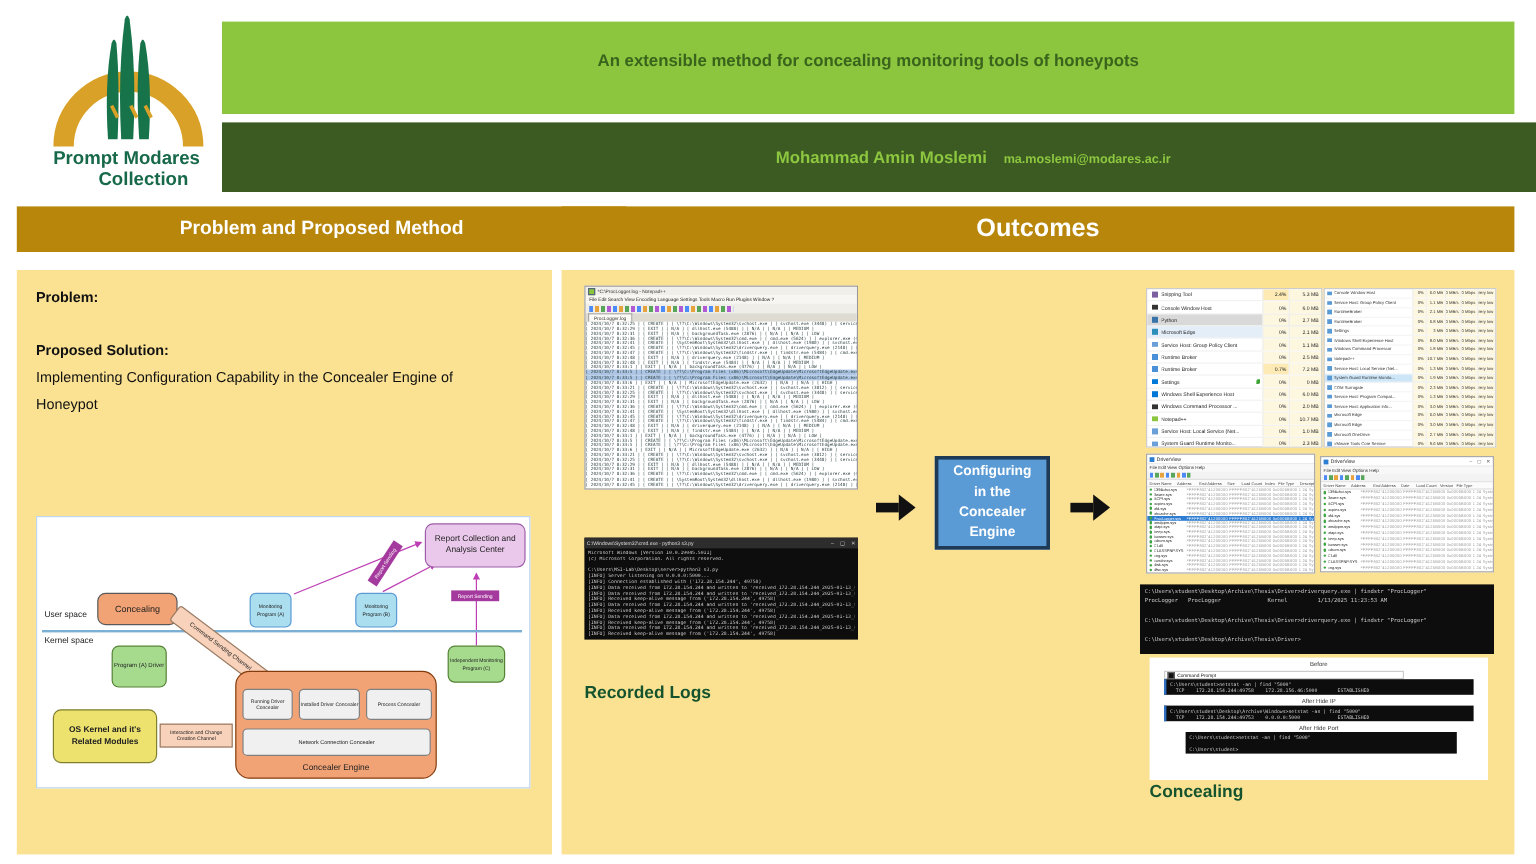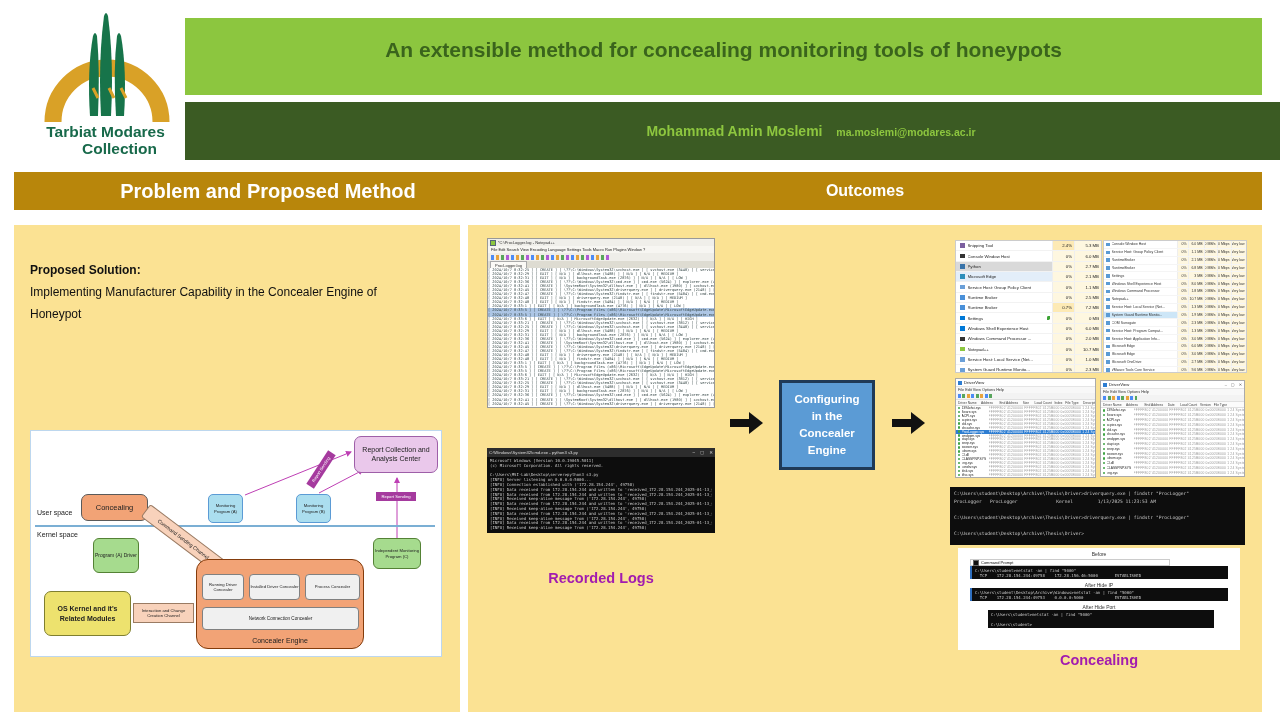--- a/index.html
+++ b/index.html
@@ -4,29 +4,29 @@
 <style>
   html,body{margin:0;padding:0;background:#fff;}
   .poster{position:relative;width:1280px;height:720px;background:#fff;font-family:"Liberation Sans",sans-serif;overflow:hidden;}
   .abs{position:absolute;}
 
   
   .logo-box{left:28px;top:12px;width:155px;height:150px;text-align:center;}
   .logo-text{font-weight:bold;color:#17694A;font-size:15.5px;line-height:1.08;margin-top:-4px;}
   .logo-text .l2{transform:translateX(14px);display:block;}
   .title-bar{left:185px;top:18px;width:1077px;height:77px;background:#8CC63F;display:flex;align-items:center;justify-content:center;padding-bottom:14px;box-sizing:border-box;}
-  .title-bar span{color:#3A641C;font-size:21px;font-weight:bold;}
+  .title-bar span{color:#3A641C;font-size:14px;font-weight:bold;}
   .author-bar{left:185px;top:102px;width:1252px;height:58px;background:#3B5B23;display:flex;flex-direction:column;justify-content:space-evenly;align-items:center;}
   .author-line{color:#8DC63F;font-weight:bold;font-size:14px;}
   .author-line .email{font-size:10.5px;margin-left:10px;}
 
   
   .sec-head{background:#B8860B;color:#fff;font-weight:bold;display:flex;align-items:center;justify-content:center;}
-  .left-head{left:14px;top:172px;width:508px;height:38px;font-size:20px;}
-  .right-head{left:468px;top:172px;width:794px;height:38px;font-size:16px;}
+  .left-head{left:14px;top:172px;width:508px;height:38px;font-size:16px;}
+  .right-head{left:468px;top:172px;width:794px;height:38px;font-size:21px;}
   .panel{background:#FBE293;}
   .left-panel{left:14px;top:225px;width:446px;height:487px;}
   .right-panel{left:468px;top:225px;width:794px;height:487px;}
 
   
   .problem-block{left:16px;top:12px;width:392px;font-size:12px;line-height:1.85;color:#111;}
   .pb-label{font-weight:bold;}
   .pb-gap{height:22px;}
 
   
@@ -72,31 +72,31 @@
   .np-line.hl{background:#ADC6E5;}
 
   
   .server-console{left:19px;top:223px;width:228px;height:85px;background:#0D0D0D;overflow:hidden;}
   .sc-title{height:9px;background:#2D2D2D;color:#DDD;font-size:4.2px;display:flex;align-items:center;padding:0 2px;gap:2px;}
   .sc-title .grow{flex:1;}
   .win-ctrl{font-size:4.5px;color:#CCC;margin-left:3px;}
   .sc-body{padding:2px 3px;}
   .sc-body div{white-space:pre;overflow:hidden;font-family:"DejaVu Sans Mono",monospace;font-size:4px;line-height:4.8px;color:#C9C9C9;}
 
-  .center-label{text-align:center;font-weight:bold;font-size:14.5px;color:#a21caf;}
+  .center-label{text-align:left;font-weight:bold;font-size:14.5px;color:#14532d;}
   .recorded-label{left:19px;top:345px;width:228px;}
   .concealing-label{left:490px;top:427px;width:282px;}
 
   
   .big-arrow{display:flex;align-items:center;}
   .ba-tail{width:19px;height:8px;background:#111;}
   .ba-head{width:0;height:0;border-left:14px solid #111;border-top:11px solid transparent;border-bottom:11px solid transparent;}
   .arrow-1{left:262px;top:187px;}
   .arrow-2{left:424px;top:187px;}
-  .config-box{left:311px;top:155px;width:96px;height:90px;background:#5B9BD5;border:3px solid #1F3A57;box-sizing:border-box;display:flex;flex-direction:column;align-items:center;justify-content:center;}
+  .config-box{left:311px;top:155px;width:96px;height:78px;background:#5B9BD5;border:3px solid #1F3A57;box-sizing:border-box;display:flex;flex-direction:column;align-items:center;justify-content:center;}
   .config-box div{color:#fff;font-weight:bold;font-size:11.5px;line-height:1.5;}
 
   
   .tm-simple{left:487px;top:15px;width:145px;height:131px;background:#fff;border:0.5px solid #CCC;overflow:hidden;}
   .tm-row{height:9.35px;display:flex;align-items:center;font-size:4.3px;color:#222;border-bottom:0.5px solid #F2F2F2;}
   .tm-row.hl-gray{background:#D9D9D9;}
   .tm-row.hl-blue{background:#E3EEF9;}
   .tm-ic{width:4.5px;height:4.5px;margin:0 3px 0 4px;flex:none;}
   .tm-name{flex:1;overflow:hidden;white-space:nowrap;}
   .tm-leaf{width:3.5px;height:3.5px;background:#3DA335;border-radius:40% 0;margin-right:2px;flex:none;}
@@ -152,21 +152,21 @@
 
   <div class="abs logo-box">
     <svg width="150" height="112" viewBox="0 0 150 112">
       <path d="M22,110 A54,54 0 0 1 130,110" fill="none" stroke="#D9A127" stroke-width="17"></path>
       <path d="M62,24 Q56,58 59,104 L67,104 Q69,58 66,24 Q64,18 62,24 Z" fill="#17744A"></path>
       <path d="M73,4 Q67,50 70,104 L80,104 Q83,50 77,4 Q75,-2 73,4 Z" fill="#17744A"></path>
       <path d="M86,24 Q82,58 85,104 L93,104 Q96,58 90,24 Q88,18 86,24 Z" fill="#17744A"></path>
       <path d="M62,76 L67,86 M78,76 L83,86 M90,76 L95,86" stroke="#D9A127" stroke-width="3"></path>
     </svg>
     <div class="logo-text">
-      <span>Tarbiat Modares</span>
+      <span>Prompt Modares</span>
       <span class="l2">Collection</span>
     </div>
   </div>
 
   <div class="abs title-bar">
     <span>An extensible method for concealing monitoring tools of honeypots</span>
   </div>
   <div class="abs author-bar">
     <div class="author-line">
       <span>Mohammad Amin Moslemi</span>
@@ -176,23 +176,24 @@
 
   <div class="abs sec-head left-head">
     <span>Problem and Proposed Method</span>
   </div>
   <div class="abs sec-head right-head">
     <span>Outcomes</span>
   </div>
 
   <div class="abs panel left-panel">
     <div class="abs problem-block">
+      <div class="pb-label">Problem:</div>
       <div class="pb-gap"></div>
       <div class="pb-label">Proposed Solution:</div>
-      <div>Implementing Manufacturer Capability in the Concealer Engine of Honeypot</div>
+      <div>Implementing Configuration Capability in the Concealer Engine of Honeypot</div>
     </div>
 
     <div class="abs diagram">
       <svg class="d-svg" width="410" height="225">
         <defs>
           <marker id="ah" markerWidth="6" markerHeight="6" refX="5" refY="3" orient="auto">
             <path d="M0,0 L6,3 L0,6 Z" fill="#BE3FB4"></path>
           </marker>
         </defs>
         <line x1="214" y1="64" x2="320" y2="21" stroke="#BE3FB4" stroke-width="1" marker-end="url(#ah)"></line>

